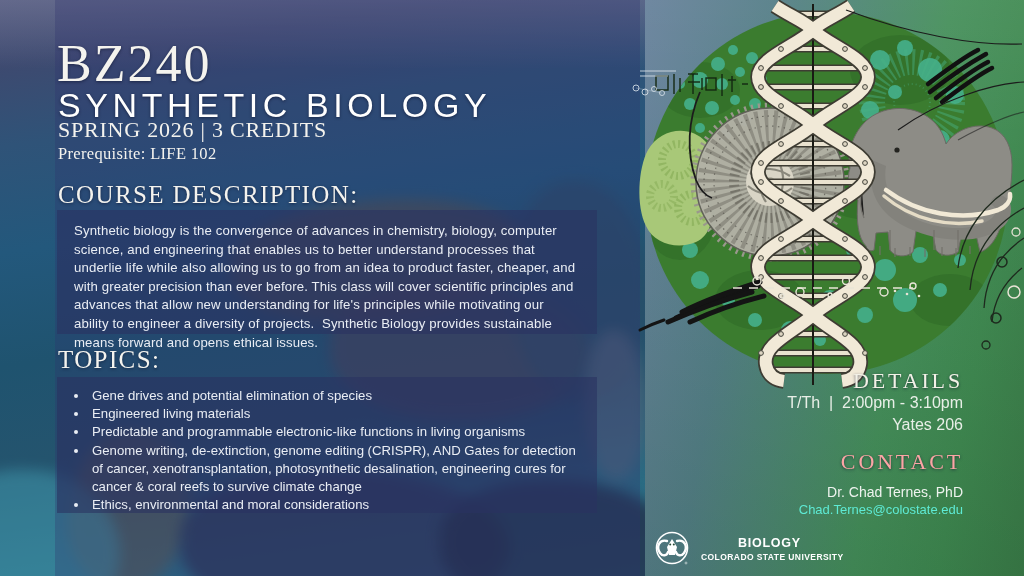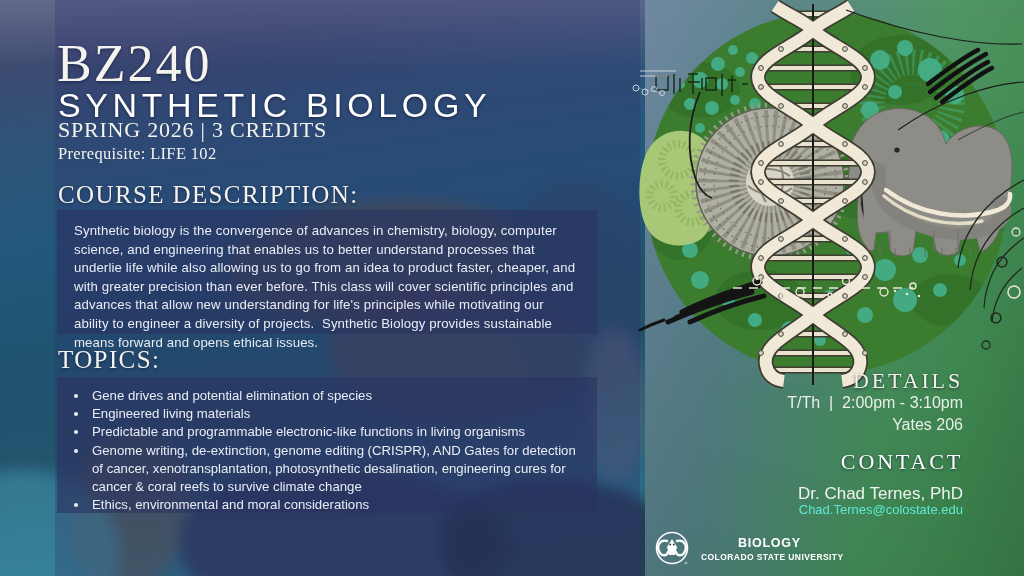--- a/index.html
+++ b/index.html
@@ -52,22 +52,22 @@
   .topics-box { position:absolute; left:57px; top:377px; width:540px; height:136px;
     background:rgba(42,50,96,.58); padding:10px 14px 0 14px; }
   .topics-box ul { list-style:disc; margin-left:18px; }
   .topics-box li { font-size:13.2px; line-height:18.2px; color:#e9edf4; padding-left:3px; }
 
   
   .r { right:61px; text-align:right; }
   .details-heading { top:368px; font-size:22px; letter-spacing:.13em; color:#f3f1e7; }
   .details-schedule{ top:394px; font-size:16px; white-space:pre; color:#e8efe7; }
   .details-location{ top:416px; font-size:16px; color:#e8efe7; }
-  .contact-heading { top:449px; font-size:22px; letter-spacing:.13em; color:#ffffff; }
-  .contact-name    { top:484px; font-size:17px; color:#eef3ee;text-align:right; }
+  .contact-heading { top:449px; font-size:22px; letter-spacing:.13em; color:#fca5a5; }
+  .contact-name    { top:484px; font-size:14px; color:#eef3ee;text-align:right; }
   .contact-email   { top:502px; font-size:13px; color:#5eead4; }
 
   
   .footer-dept { position:absolute; left:701px; top:536px; font-size:12.5px; font-weight:bold; letter-spacing:.06em; color:#ffffff;padding-left:37px; }
   .footer-univ { position:absolute; left:701px; top:552px; font-size:8.5px; font-weight:bold; letter-spacing:.05em; color:#ffffff;text-align:center; }
   .ram { position:absolute; left:653px; top:530px; }
 </style>
 </head>
 <body>
 

